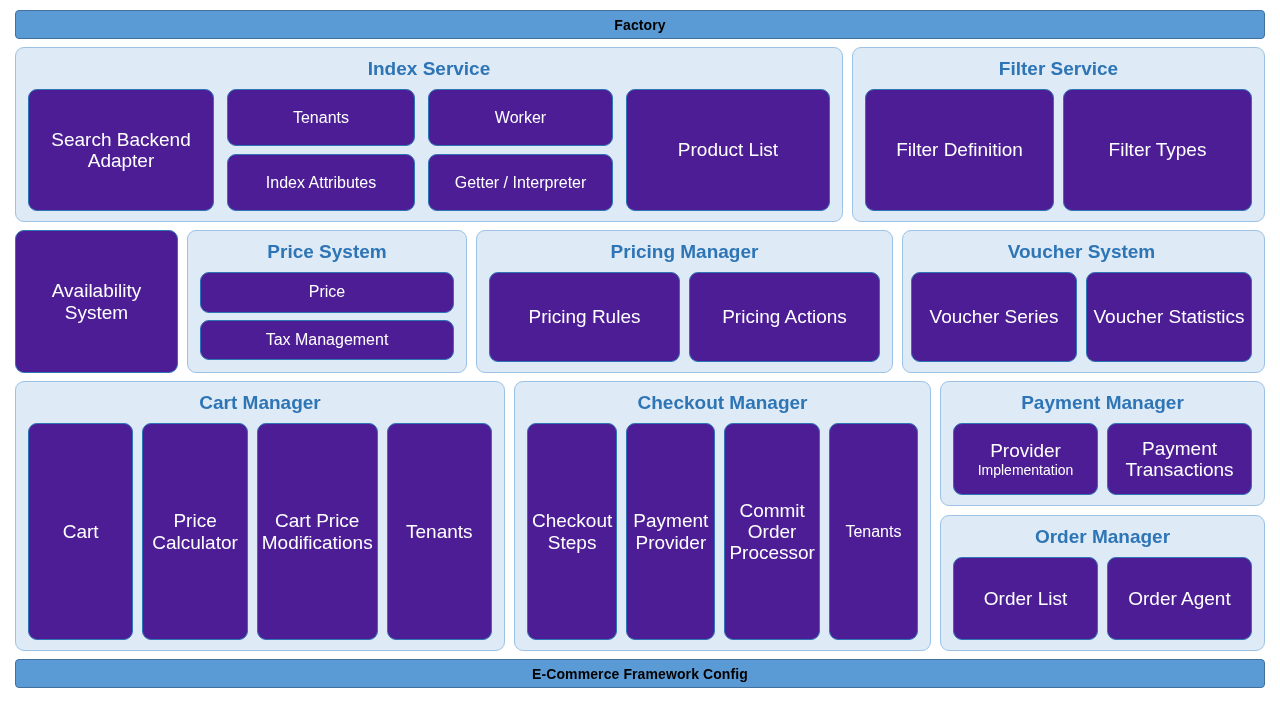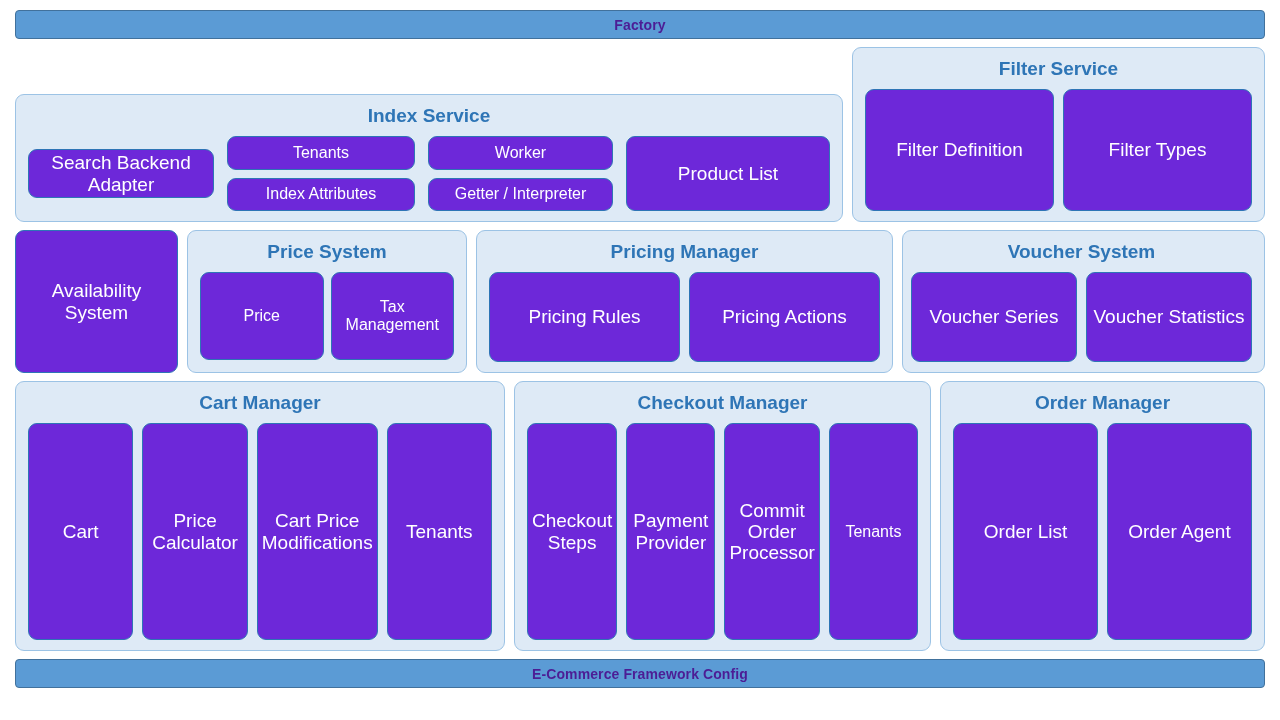--- a/index.html
+++ b/index.html
@@ -25,21 +25,21 @@
     gap: 8px;
   }
 
   
   .bar {
     flex: 0 0 auto;
     height: 27px;
     background: #5b9bd5;
     border: 1px solid #41719c;
     border-radius: 4px;
-    color: #4c1d95;
+    color: #000000;
     font-weight: bold;
     font-size: 14px;
     display: flex;
     align-items: center;
     justify-content: center;
     letter-spacing: .1px;
   }
 
   
   .row {
@@ -66,67 +66,67 @@
     color: #2e75b6;
     font-weight: bold;
     font-size: 19px;
     line-height: 26px;
     margin-bottom: 7px;
     white-space: nowrap;
   }
 
   
   .leaf {
-    background: #6d28d9;
+    background: #4c1d95;
     border: 1px solid #2e75b6;
     border-radius: 9px;
     color: #ffffff;
     display: flex;
     align-items: center;
     justify-content: center;
     text-align: center;
     box-sizing: border-box;
     line-height: 1.12;
     padding: 2px 4px;
   }
   .leaf.lg  { font-size: 19px; }
   .leaf.md  { font-size: 16px; }
   .leaf.sm  { font-size: 16px; }
 
   .leaf .two-line { display: block; }
   .leaf .sub { display: block; font-size: 14px; line-height: 1.15; }
   .leaf .main { display: block; font-size: 19px; line-height: 1.15; }
 
   
-  .index-service { width: 828px; margin-top: 47px; }
+  .index-service { width: 828px; }
   .filter-service { flex: 1; }
 
   .idx-body { display: flex; gap: 13px; flex: 1; }
-  .idx-col-wide   { width: 186px; display: flex; align-items: center; }
+  .idx-col-wide   { width: 186px; display: flex; }
   .idx-col-stack  { width: 188px; display: flex; flex-direction: column; gap: 8px; }
   .idx-col-stack2 { width: 185px; display: flex; flex-direction: column; gap: 8px; }
   .idx-col-last   { flex: 1; display: flex; }
   .idx-col-wide .leaf,
   .idx-col-last .leaf { flex: 1; }
   .idx-col-stack .leaf,
   .idx-col-stack2 .leaf { flex: 1; }
 
   .flt-body { display: flex; gap: 9px; flex: 1; }
   .flt-body .leaf { flex: 1; }
 
   
   .availability {
     width: 163px;
     border-radius: 9px;
   }
   .price-system  { width: 280px; }
   .pricing-manager { width: 417px; }
   .voucher-system { flex: 1; padding-left: 8px; }
 
-  .ps-body { display: flex; flex-direction: row; gap: 7px; flex: 1; padding-bottom: 2px;}
+  .ps-body { display: flex; flex-direction: column; gap: 7px; flex: 1; padding-bottom: 2px;}
   .ps-body .leaf { flex: 1; }
 
   .two-col { display: flex; gap: 9px; flex: 1; }
   .two-col .leaf { flex: 1; }
 
   
   .cart-manager { width: 490px; }
   .checkout-manager { width: 417px; }
   .right-col {
     flex: 1;
@@ -235,20 +235,32 @@
       <div class="grid2">
         <div class="leaf lg">Checkout Steps</div>
         <div class="leaf lg">Payment Provider</div>
         <div class="leaf lg">Commit Order Processor</div>
         <div class="leaf md">Tenants</div>
       </div>
     </div>
 
     <div class="right-col">
 
+      <div class="panel payment-manager">
+        <div class="panel-title">Payment Manager</div>
+        <div class="pm-body">
+          <div class="leaf">
+            <span class="two-line">
+              <span class="main">Provider</span>
+              <span class="sub">Implementation</span>
+            </span>
+          </div>
+          <div class="leaf lg">Payment Transactions</div>
+        </div>
+      </div>
 
       <div class="panel order-manager">
         <div class="panel-title">Order Manager</div>
         <div class="om-body">
           <div class="leaf lg">Order List</div>
           <div class="leaf lg">Order Agent</div>
         </div>
       </div>
 
     </div>

